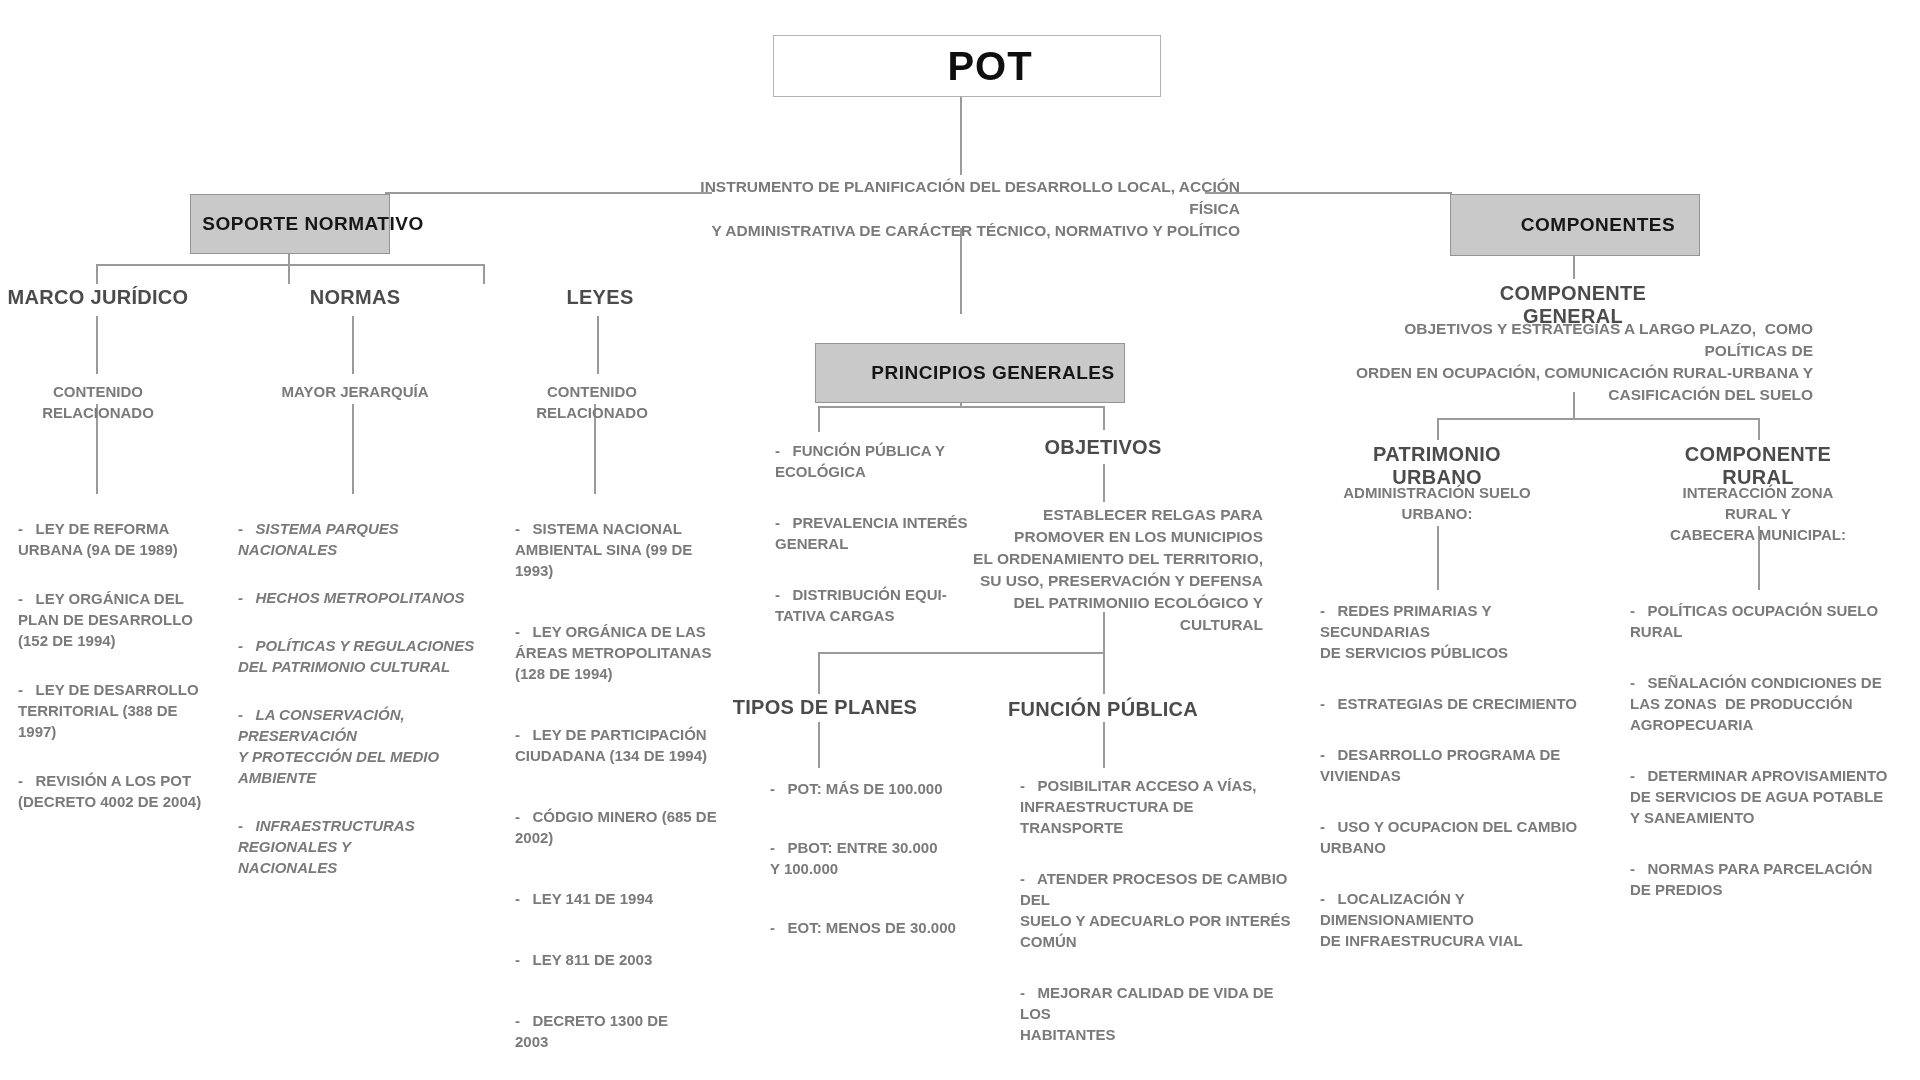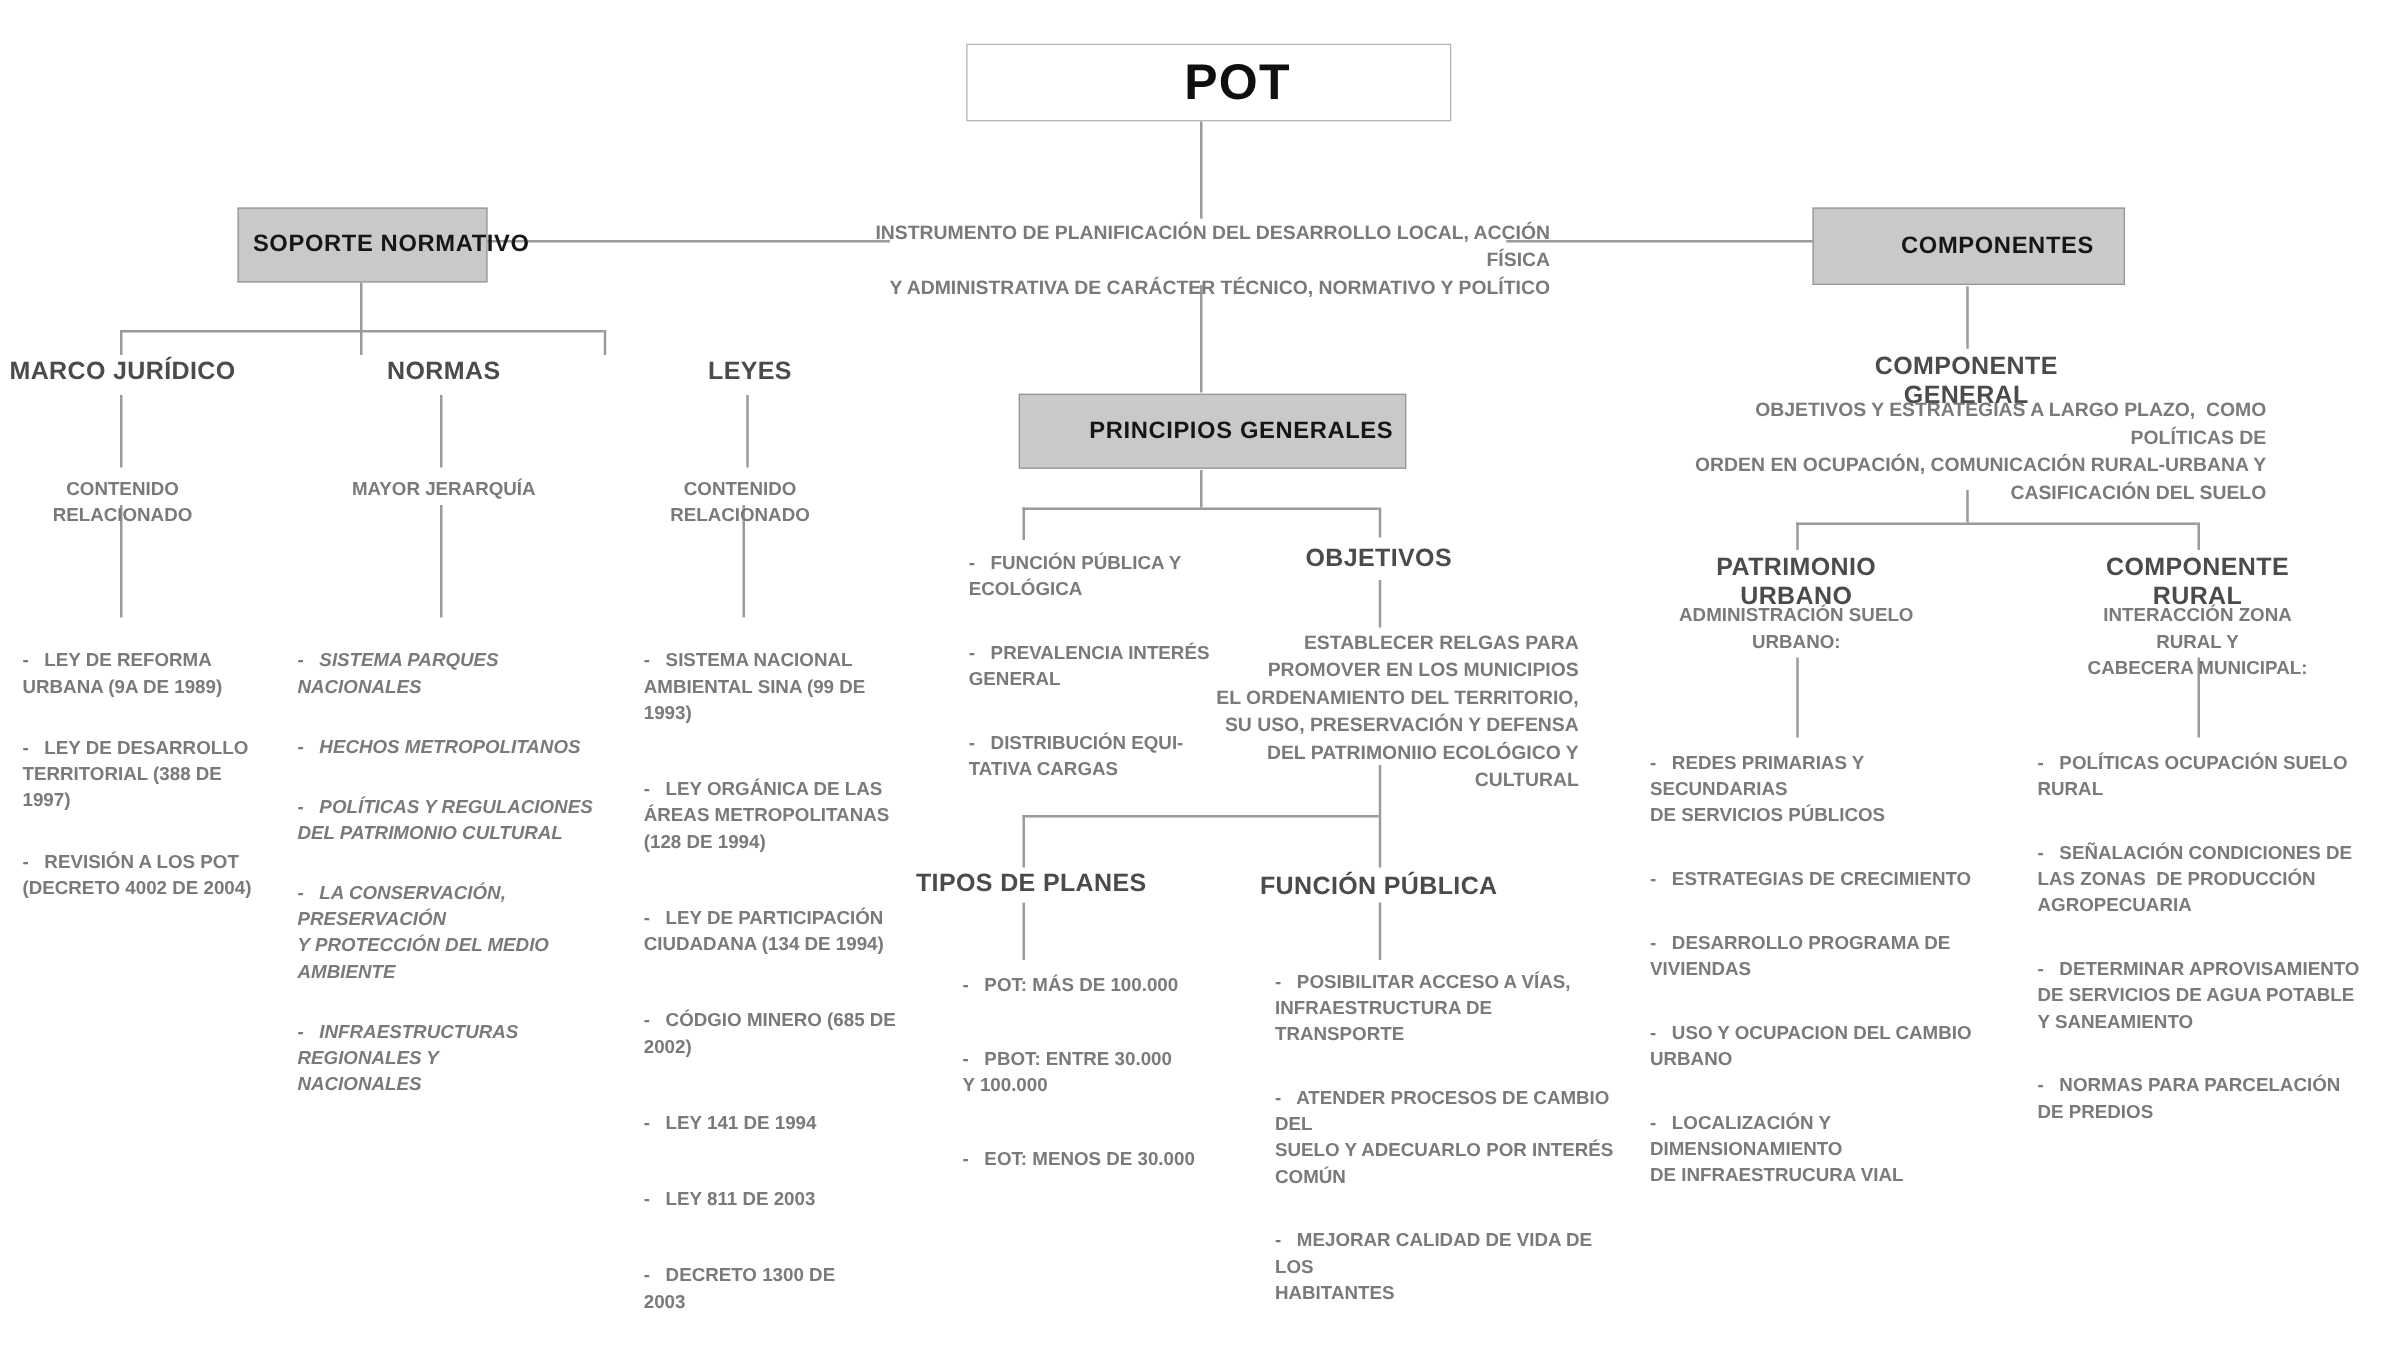--- a/index.html
+++ b/index.html
@@ -5,21 +5,21 @@
   :root{
     --box_fill:#c9c9c9; --box_border:#949494; --pot_border:#b2b2b2;
     --line:#9a9a9a; --label:#161616; --heading:#4b4b4b; --body:#7a7a7a; --bg:#ffffff;
   }
   html,body{margin:0;padding:0;background:var(--bg);}
   .canvas{position:relative;width:1920px;height:1080px;background:var(--bg);overflow:hidden;
     font-family:"Liberation Sans","DejaVu Sans",sans-serif;font-weight:700;}
   .v{position:absolute;width:1.5px;background:var(--line);}
   .h{position:absolute;height:1.5px;background:var(--line);}
   .box{position:absolute;display:flex;align-items:center;justify-content:center;box-sizing:border-box;padding-left:46px;}
-  .box.gray{background:var(--box_fill);border:1px solid var(--box_border);}
+  .box.gray{background:var(--box_fill);border:1px solid var(--box_border);margin-top:28px;}
   .box.white{background:#fff;border:1px solid var(--pot_border);}
   .box-label{font-size:19px;color:var(--label);letter-spacing:.5px;white-space:nowrap;}
   .pot-title{font-size:40px;color:#0f0f0f;letter-spacing:1px;}
   .col-heading{position:absolute;font-size:20px;color:var(--heading);text-align:center;letter-spacing:.3px;}
   .subhead{position:absolute;font-size:15px;color:var(--body);text-align:center;white-space:pre-wrap;line-height:1.4;}
   .para{position:absolute;font-size:15.5px;color:var(--body);text-align:right;white-space:pre-wrap;line-height:1.42;}
   .list{position:absolute;}
   .item{font-size:15px;color:var(--body);white-space:pre-wrap;line-height:1.4;margin-bottom:28px;}
   .list.g30 .item{margin-bottom:30px;}
   .list.g38 .item{margin-bottom:38px;}
@@ -72,20 +72,23 @@
 
   <div class="box gray" style="left:190px;top:166px;width:200px;height:60px">
     <span class="box-label">SOPORTE NORMATIVO</span>
   </div>
 
   <div class="col-heading" style="left:3px;top:286px;width:190px">MARCO JURÍDICO</div>
   <div class="subhead" style="left:0px;top:381px;width:196px">CONTENIDO RELACIONADO</div>
   <div class="list" style="left:18px;top:518px;width:185px">
       <div class="item">-   LEY DE REFORMA
 URBANA (9A DE 1989)</div>
+      <div class="item">-   LEY ORGÁNICA DEL
+PLAN DE DESARROLLO
+(152 DE 1994)</div>
       <div class="item">-   LEY DE DESARROLLO
 TERRITORIAL (388 DE
 1997)</div>
       <div class="item">-   REVISIÓN A LOS POT
 (DECRETO 4002 DE 2004)</div>
     </div>
 
   <div class="col-heading" style="left:260px;top:286px;width:190px">NORMAS</div>
   <div class="subhead" style="left:255px;top:381px;width:200px">MAYOR JERARQUÍA</div>
   <div class="list g27" style="left:238px;top:518px;width:250px">

